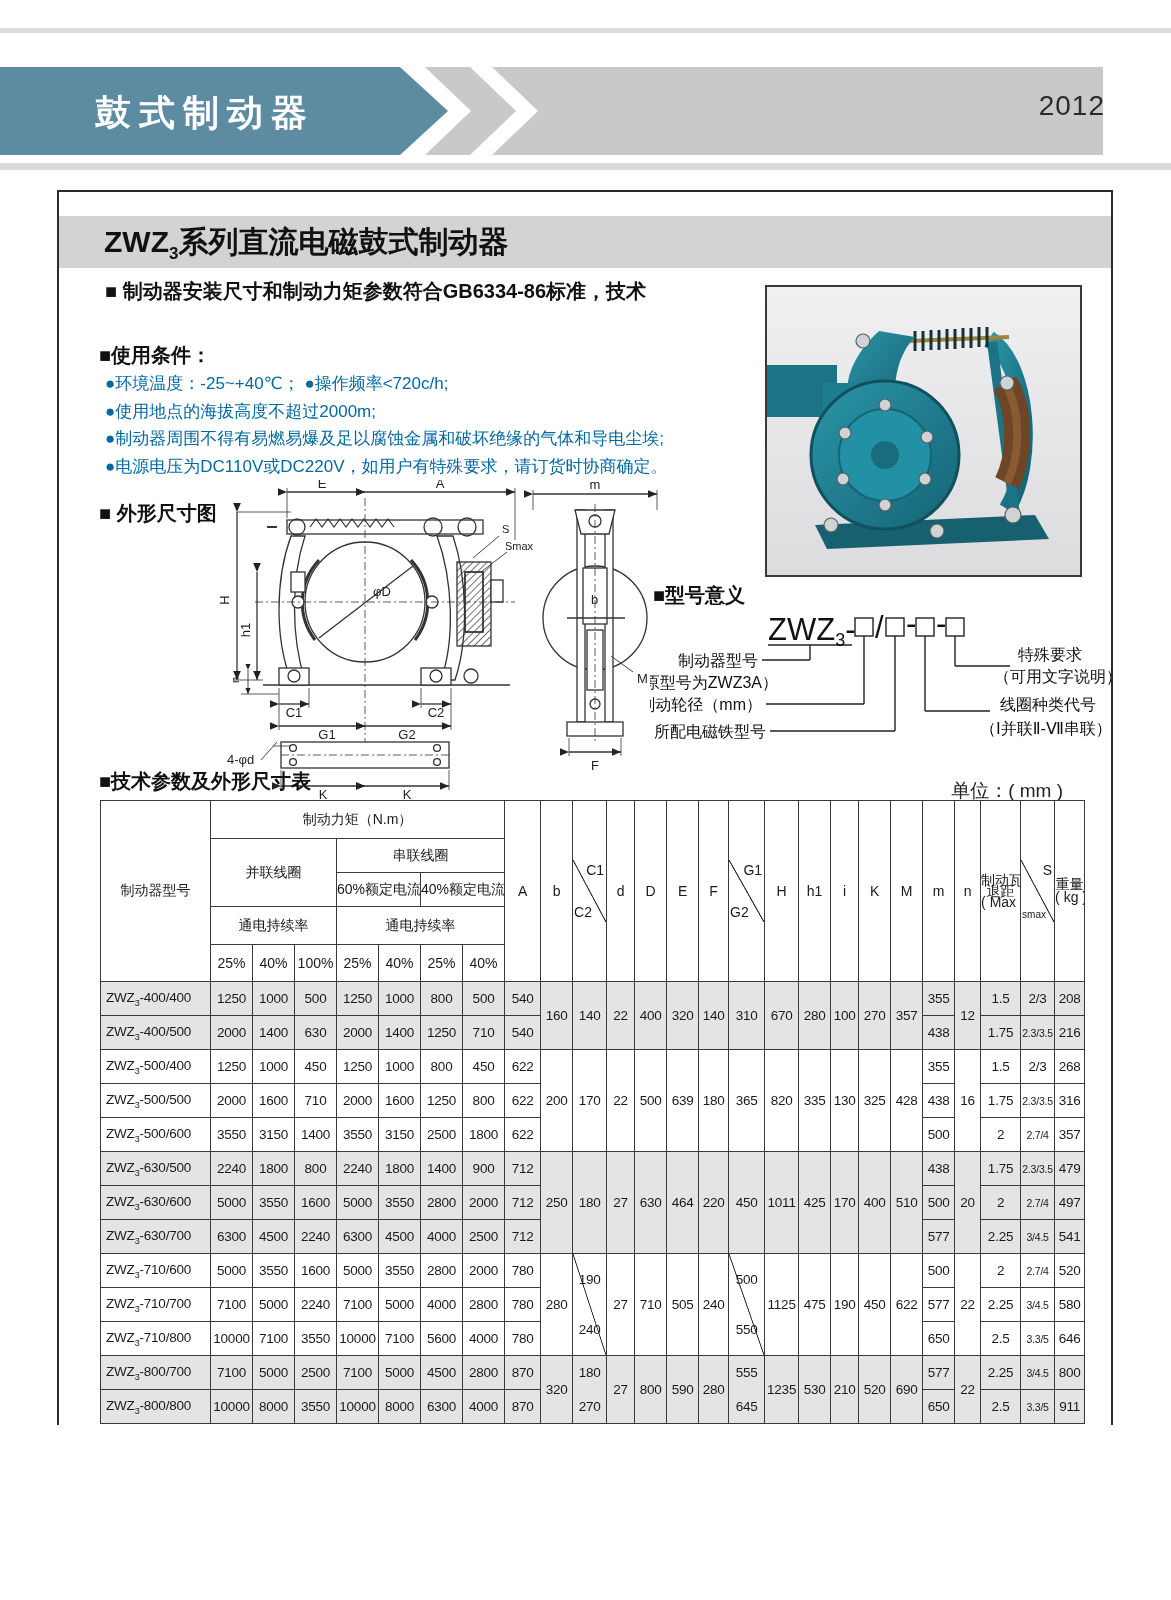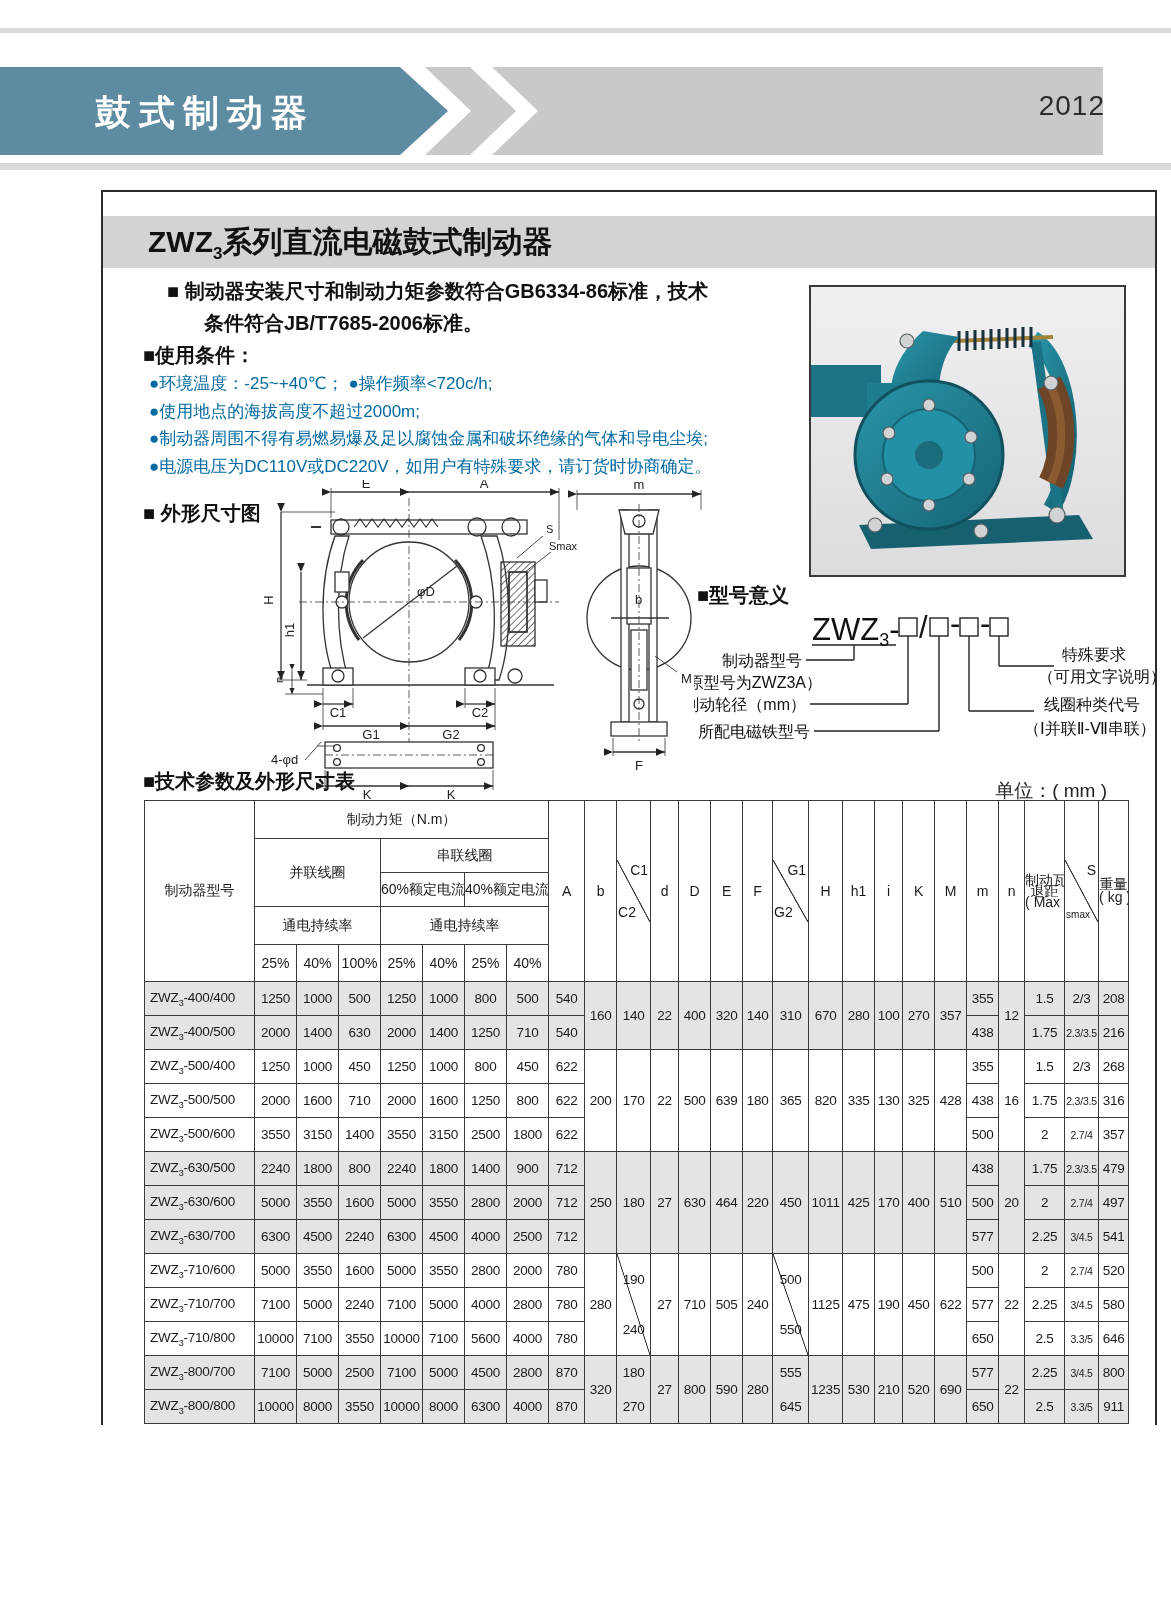--- a/index.html
+++ b/index.html
@@ -9,21 +9,21 @@
 
   
   #topline{left:0;top:28px;width:1171px;height:5px;background:#dcdcde;}
 
   
   #banner-svg{left:0;top:67px;}
   #year{left:1005px;top:90px;width:100px;text-align:right;font-size:28px;color:#2b2b2b;letter-spacing:1px;}
   #subline{left:0;top:163px;width:1171px;height:7px;background:#d9d9db;}
 
   
-  #contentbox{left:57px;top:190px;width:1052px;height:1260px;background:#ffffff;border:2px solid #2b2b2b;margin-left:44px;}
+  #contentbox{left:57px;top:190px;width:1052px;height:1260px;background:#ffffff;border:2px solid #2b2b2b;}
   #titlebar{left:0;top:24px;width:100%;height:52px;background:#d3d3d5;}
   #titlebar .t{position:absolute;left:45px;top:0;line-height:52px;font-size:30px;font-weight:bold;color:#111;}
   #titlebar sub{font-size:17px;}
 
   .introline{font-size:20px;font-weight:bold;color:#111;white-space:nowrap;}
   .cond-head{font-size:20px;font-weight:bold;color:#111;}
   .bullet{font-size:17px;font-weight:normal;color:#0369a1;white-space:nowrap;line-height:27.5px;}
 
   .sec-head{font-size:20px;font-weight:bold;color:#111;white-space:nowrap;}
   #unitlabel{font-size:19px;color:#222;}
@@ -80,22 +80,21 @@
   </svg>
   <div class="abs" id="year">2012</div>
   <div class="abs" id="subline"></div>
 
   <div class="abs" id="contentbox">
 
     <div class="abs" id="titlebar">
       <div class="t"><span>ZWZ</span><sub>3</sub><span>系列直流电磁鼓式制动器</span></div>
     </div>
 
-    <div class="abs introline" style="left:64px;top:86px;">■ 制动器安装尺寸和制动力矩参数符合GB6334-86标准，技术</div>
-    <div class="abs introline" style="left:101px;top:118px;">条件符合JB/T7685-2006标准。</div>
+    <div class="abs introline" style="left:46px;top:86px;">■ 制动器安装尺寸和制动力矩参数符合GB6334-86标准，技术</div>
 
     <div class="abs cond-head" style="left:40px;top:150px;">■使用条件：</div>
 
     <div class="abs" style="left:46px;top:178px;">
       <div class="bullet">●环境温度：-25~+40℃； ●操作频率&lt;720c/h;</div>
       <div class="bullet">●使用地点的海拔高度不超过2000m;</div>
       <div class="bullet">●制动器周围不得有易燃易爆及足以腐蚀金属和破坏绝缘的气体和导电尘埃;</div>
       <div class="bullet">●电源电压为DC110V或DC220V，如用户有特殊要求，请订货时协商确定。</div>
     </div>
 

